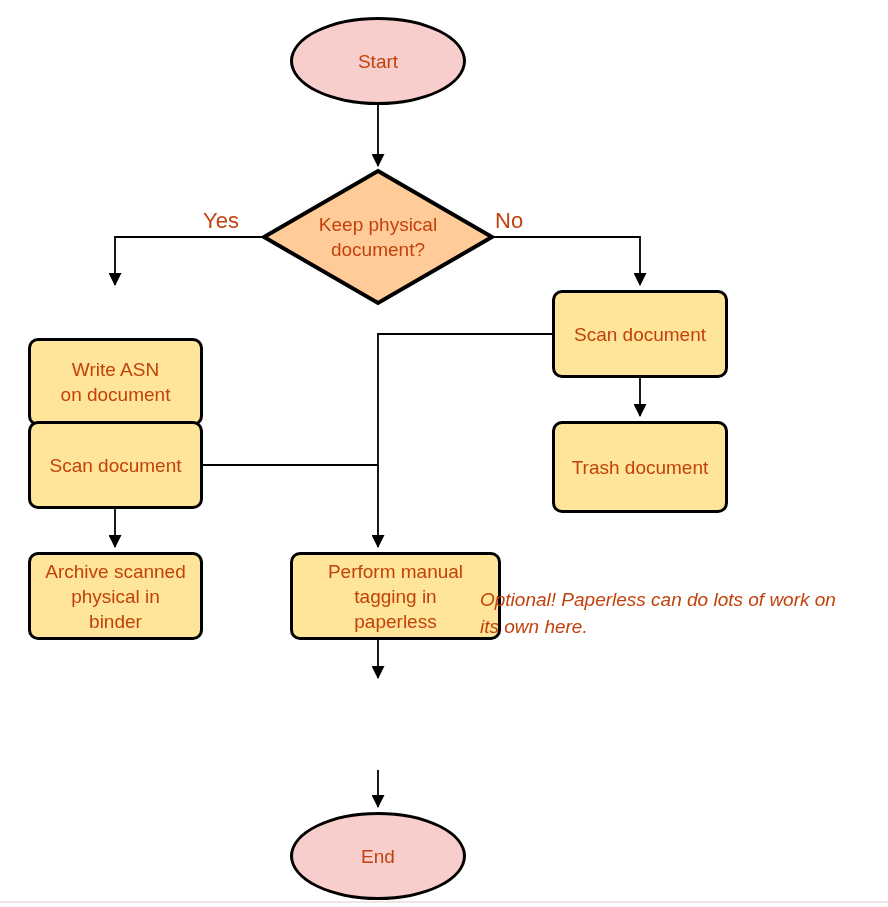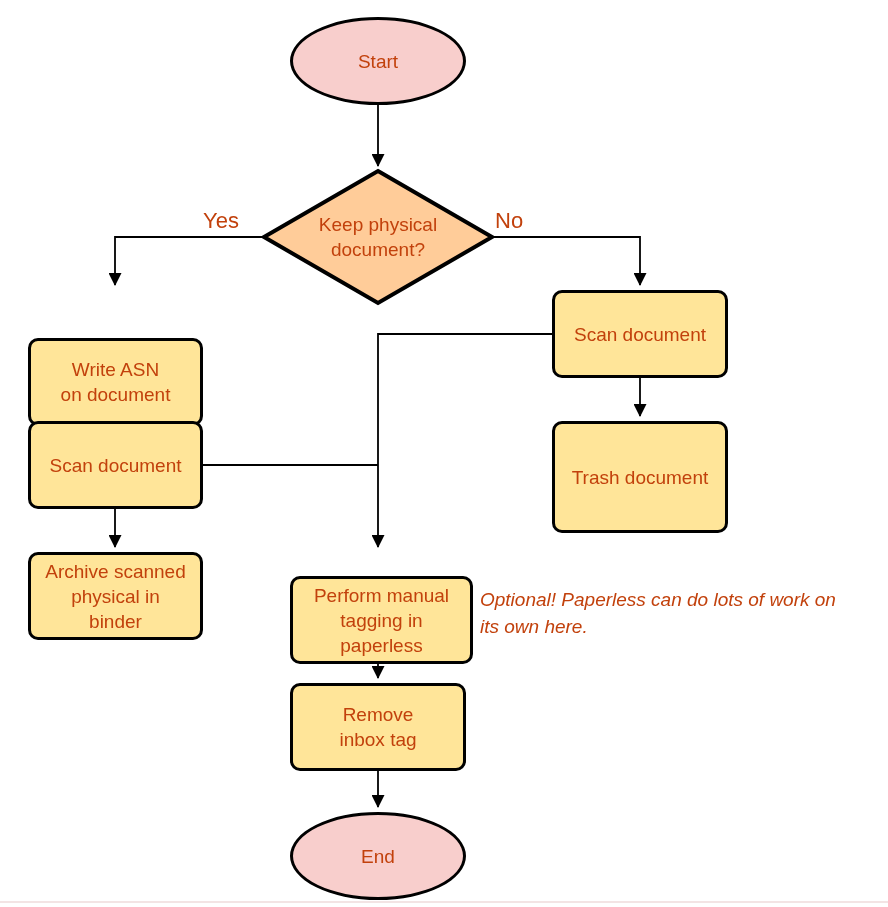--- a/index.html
+++ b/index.html
@@ -121,34 +121,30 @@
   <div class="node process" style="left: 28px; top: 552px; width: 175px; height: 88px; background-color: rgb(255, 229, 153);">
     <span>Archive scanned
 physical in
 binder</span>
   </div>
 
   <div class="node process" style="left: 552px; top: 290px; width: 176px; height: 88px; background-color: rgb(255, 229, 153);">
     <span>Scan document</span>
   </div>
 
-  <div class="node process" style="left: 552px; top: 421px; width: 176px; height: 112px; background-color: rgb(255, 229, 153);">
+  <div class="node process" style="left: 552px; top: 421px; width: 176px; height: 92px; background-color: rgb(255, 229, 153);">
     <span>Trash document</span>
   </div>
 
-  <div class="node process" style="left: 290px; top: 552px; width: 183px; height: 88px; background-color: rgb(255, 229, 153); margin-top: 24px;">
+  <div class="node process" style="left: 290px; top: 552px; width: 211px; height: 88px; background-color: rgb(255, 229, 153);">
     <span>Perform manual
 tagging in
 paperless</span>
   </div>
 
-  <div class="node process" style="left: 290px; top: 683px; width: 176px; height: 88px; background-color: rgb(255, 229, 153);">
-    <span>Remove
-inbox tag</span>
-  </div>
 
   <div class="node terminal" style="left: 290px; top: 812px; width: 176px; height: 88px; background-color: rgb(248, 206, 204);">
     <span>End</span>
   </div>
 
   <div class="note" style="left:480px; top:586px; width:420px;">Optional! Paperless can do lots of work on
 its own here.</div>
 
   <div class="bottom-rule" style="background-color: rgb(243, 228, 228);"></div>
 

